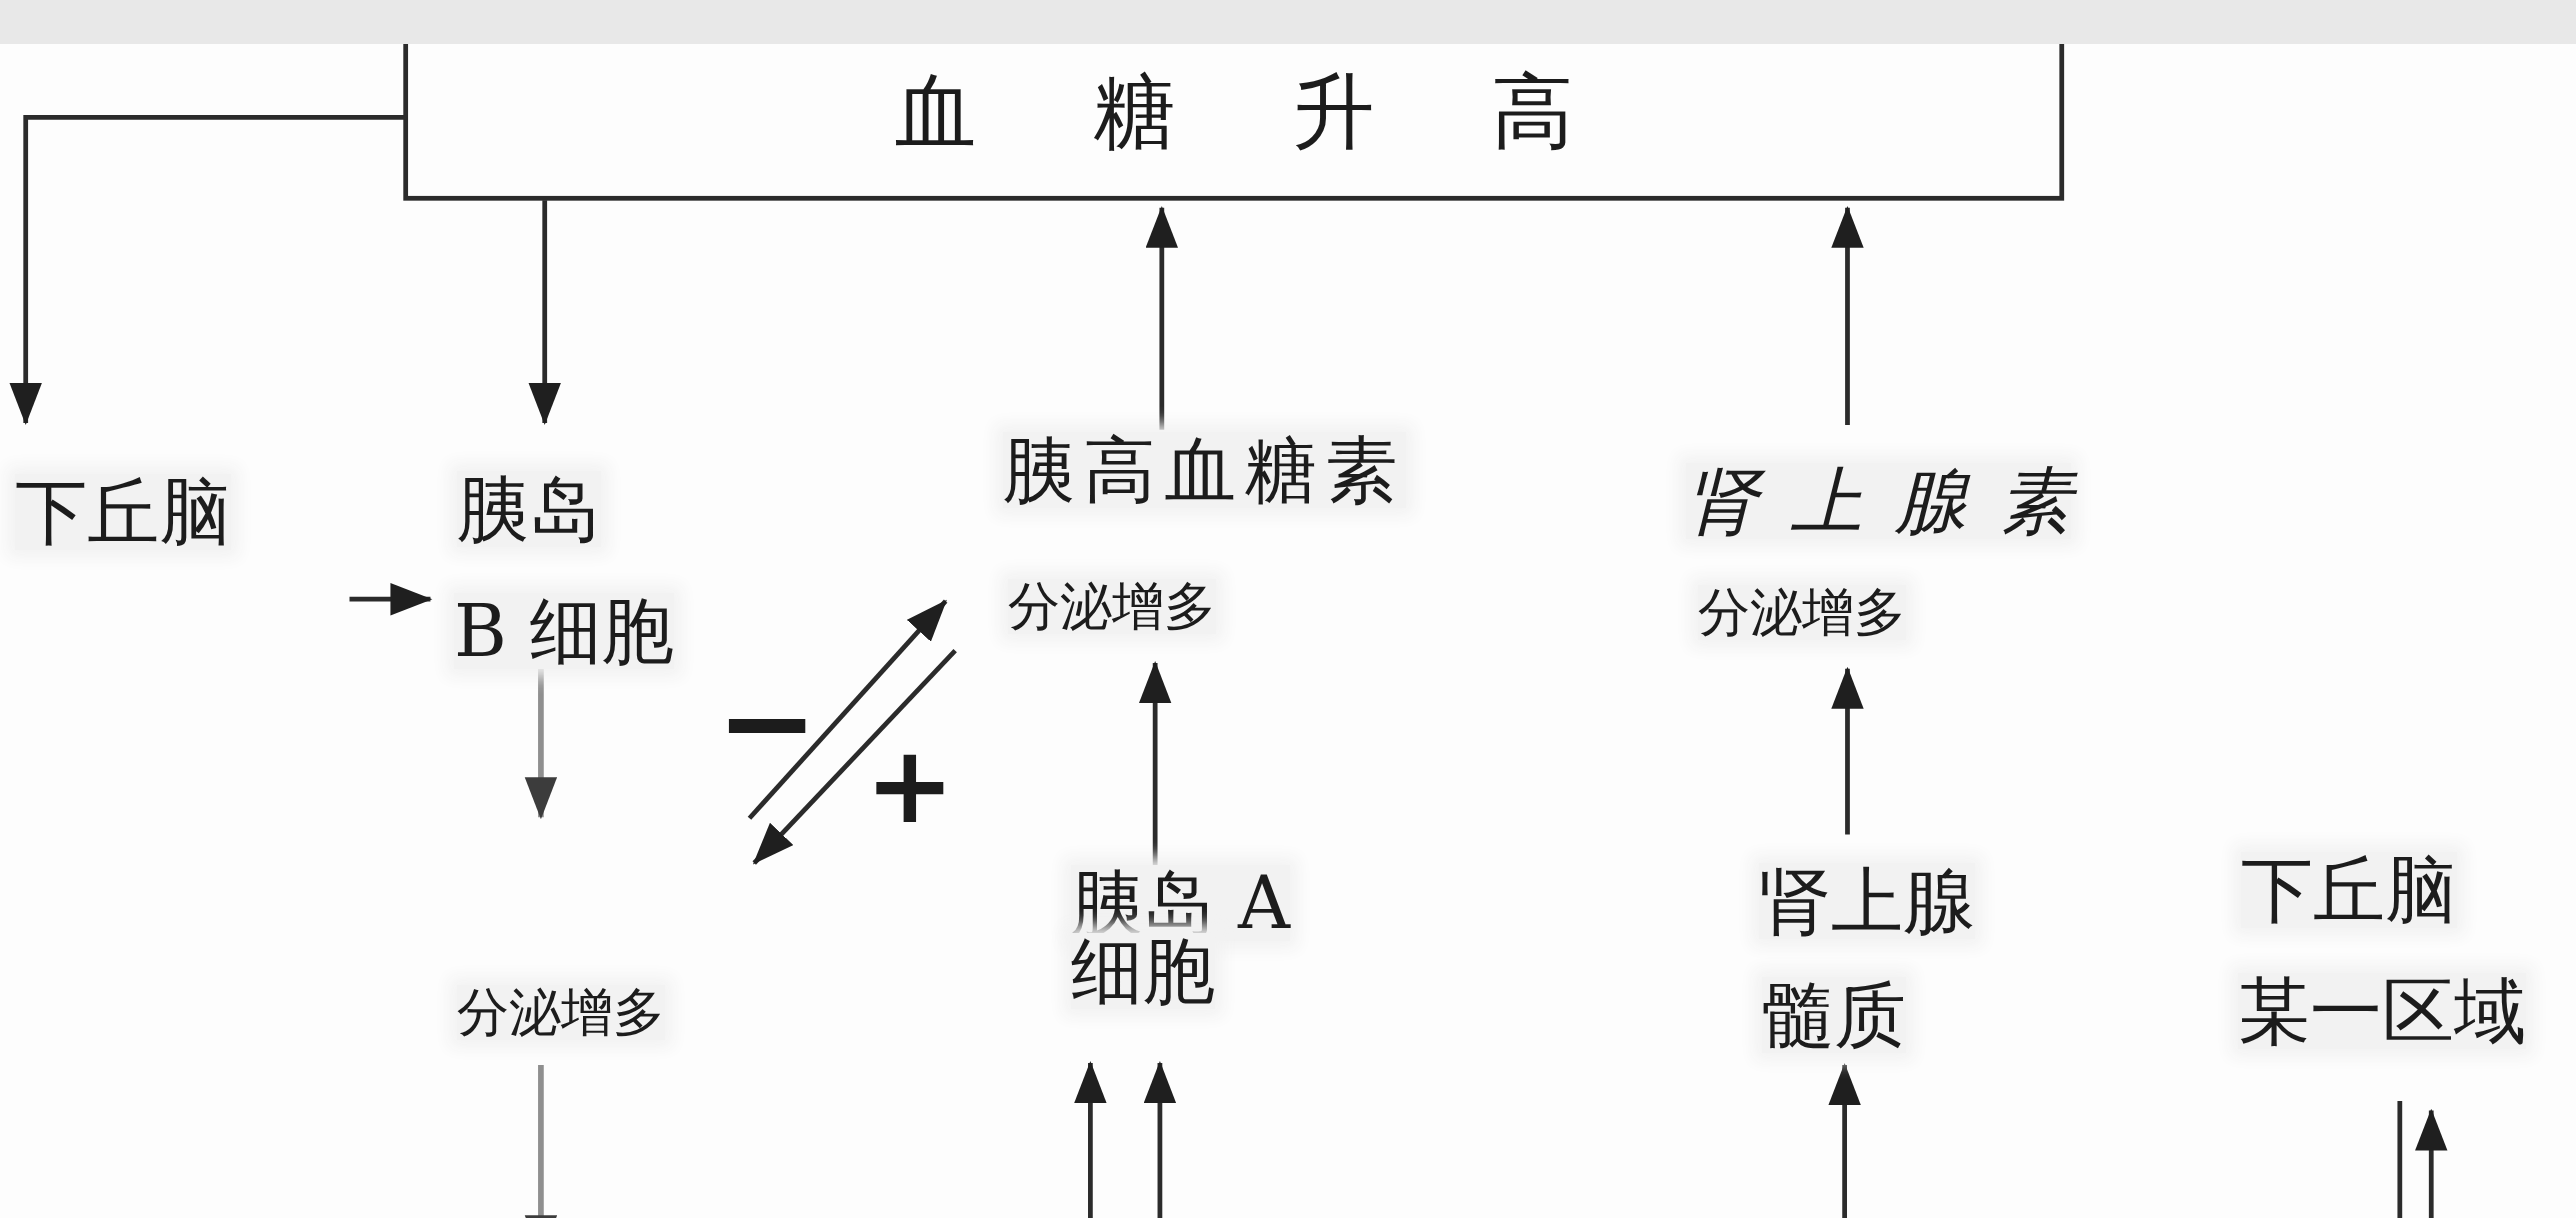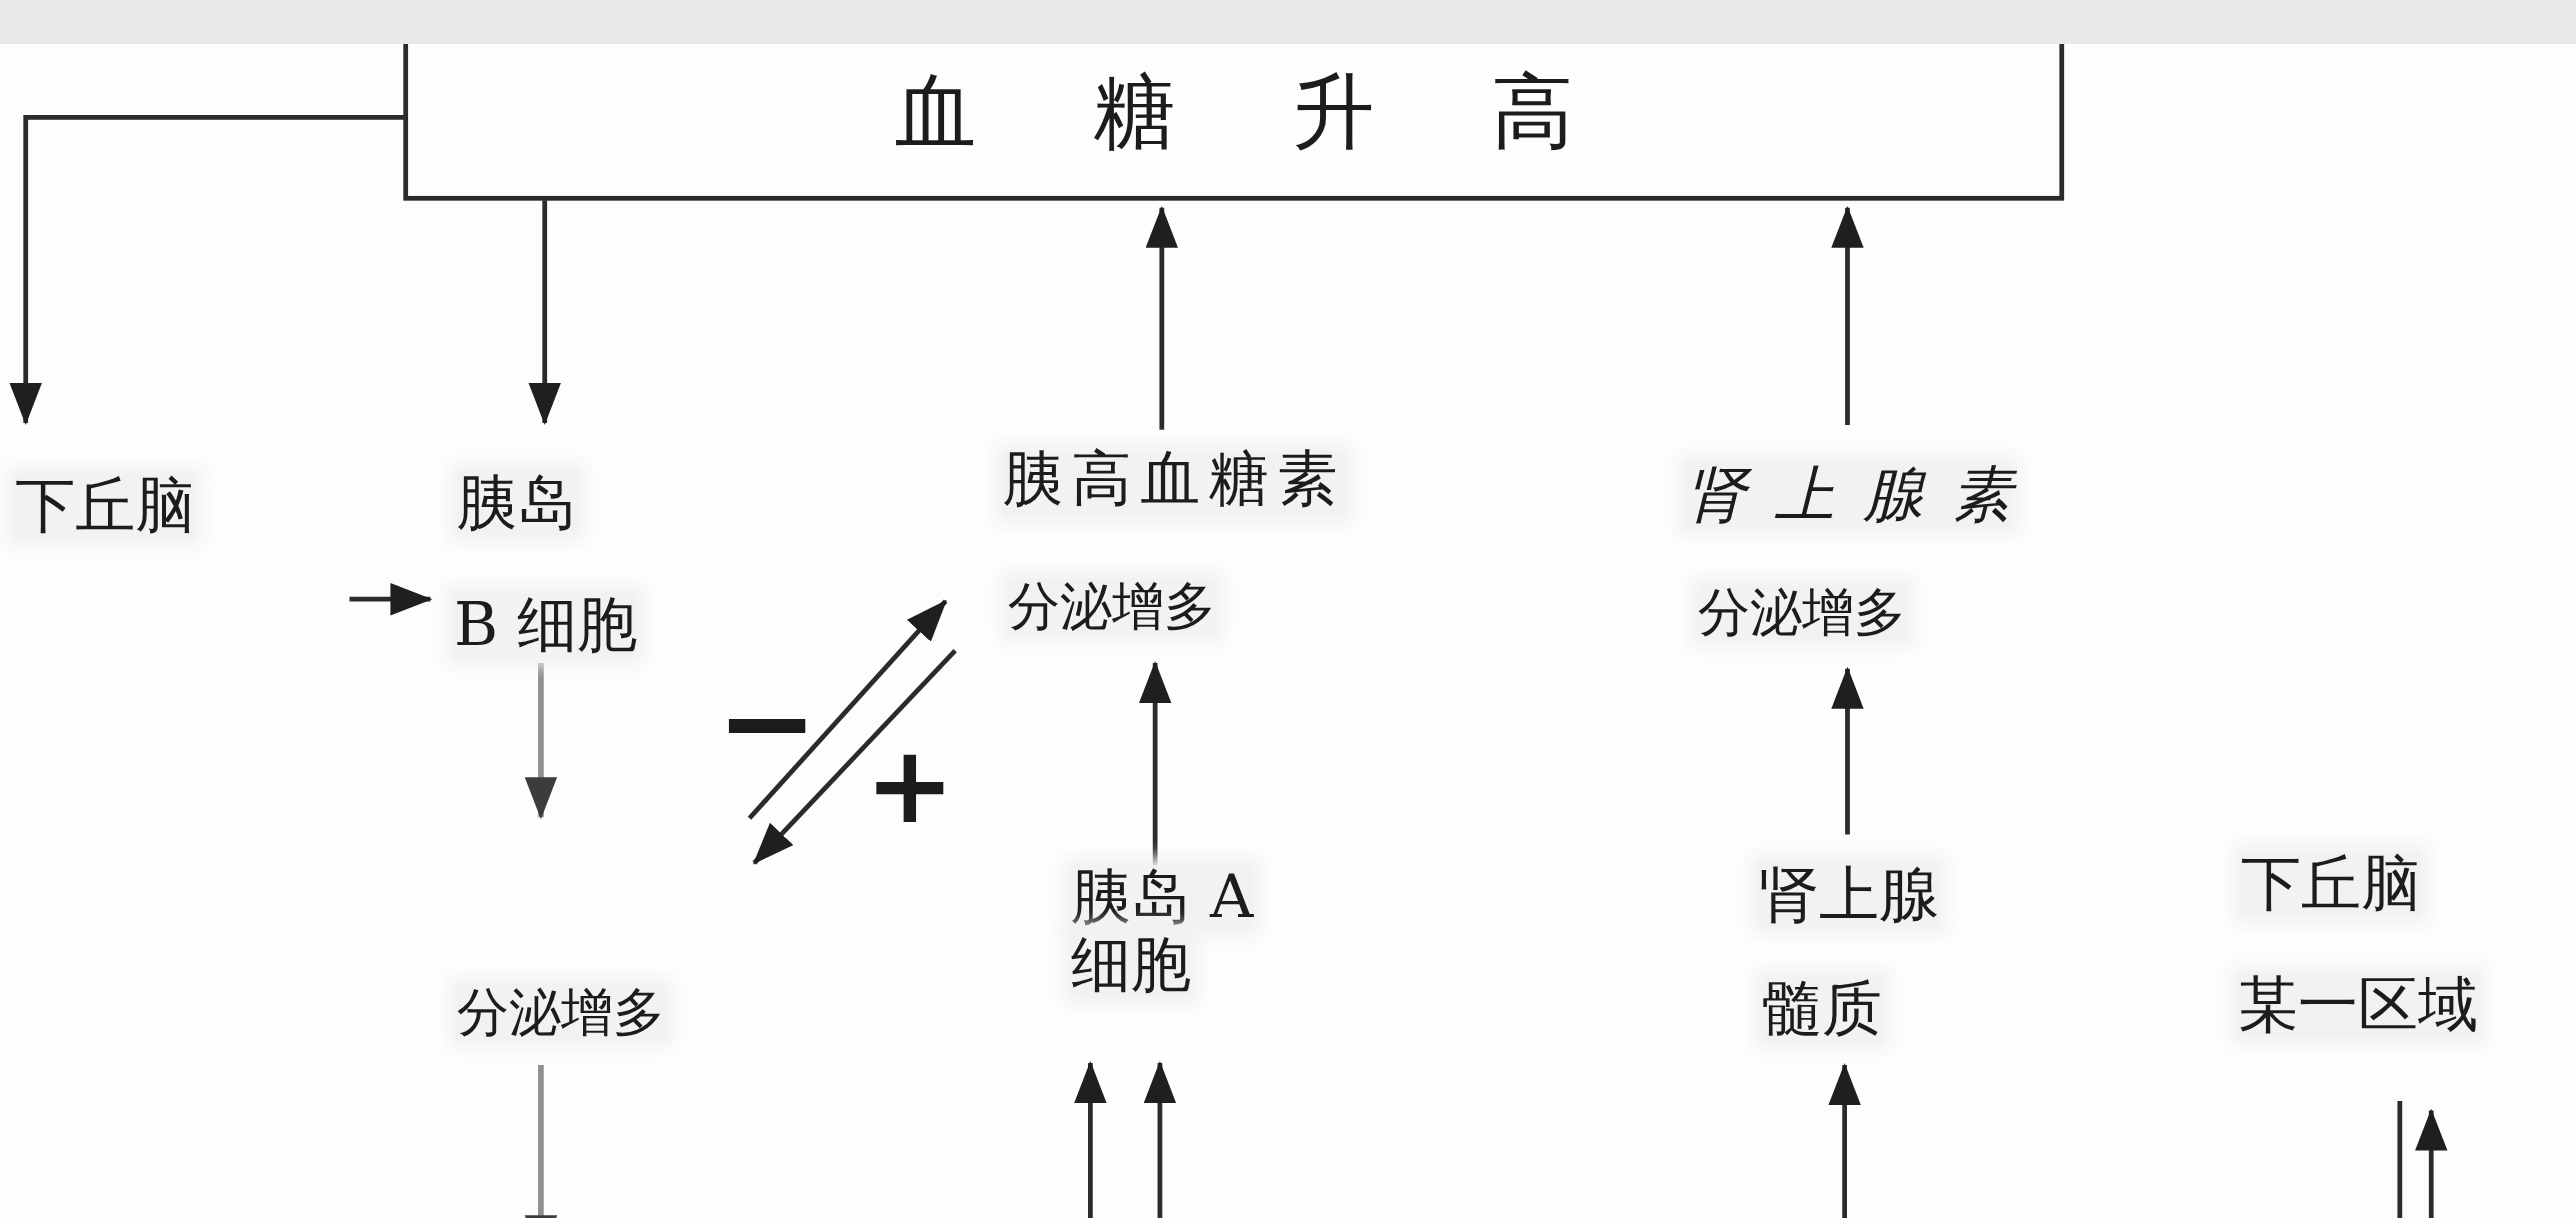--- a/index.html
+++ b/index.html
@@ -12,21 +12,21 @@
     margin-top:44px;
   }
   #wires{position:absolute;left:0;top:0;}
   .ln{stroke:var(--line,#2b2b2b);stroke-width:5;fill:none;}
   .lng{stroke:var(--gray_line,#8f8f8f);stroke-width:6;fill:none;}
   .mh{fill:var(--arrowhead,#1f1f1f);}
   .mhg{fill:var(--gray_arrowhead,#3c3c3c);}
   .txt{
     position:absolute;
     color:var(--text,#1c1c1c);
-    font-size:60px;line-height:1.06;white-space:pre;
+    font-size:72px;line-height:1.06;white-space:pre;
     background:var(--text_halo,#f2f2f2);
     box-shadow:0 0 15.2px 7.6px var(--text_halo,#f2f2f2);
   }
   .title{
     position:absolute;left:406px;top:25px;width:1656px;
     text-align:center;font-size:82px;line-height:1.06;
     color:var(--text,#1c1c1c);word-spacing:91px;white-space:pre;
   }
   .sign{
     position:absolute;color:var(--text,#1c1c1c);
@@ -89,21 +89,21 @@
 
   <div class="title">血 糖 升 高</div>
 
   <div class="txt" style="left:15.2px;top:430px;">下丘脑</div>
 
   <div class="txt" style="left:454px;top:549px;">B 细胞</div>
   <div class="txt" style="left:457px;top:427px;">胰岛</div>
 
   <div class="txt fs80" style="left:457px;top:941px;">分泌增多</div>
 
-  <div class="txt sp9" style="left:1003px;top:408px;font-family:Liberation Mono, monospace;">胰高血糖素</div>
+  <div class="txt sp9" style="left:1003px;top:388px;">胰高血糖素</div>
   <div class="txt fs80" style="left:1008px;top:535px;">分泌增多</div>
 
   <div class="txt" style="left:1071px;top:821px;">胰岛 A</div>
   <div class="txt" style="left:1071px;top:889px;">细胞</div>
 
   <div class="txt ws10" style="left:1686px;top:419px;">肾 上 腺 素</div>
   <div class="txt fs80" style="left:1698px;top:541px;">分泌增多</div>
 
   <div class="txt" style="left:1759px;top:819px;">肾上腺</div>
   <div class="txt" style="left:1762px;top:933px;">髓质</div>

